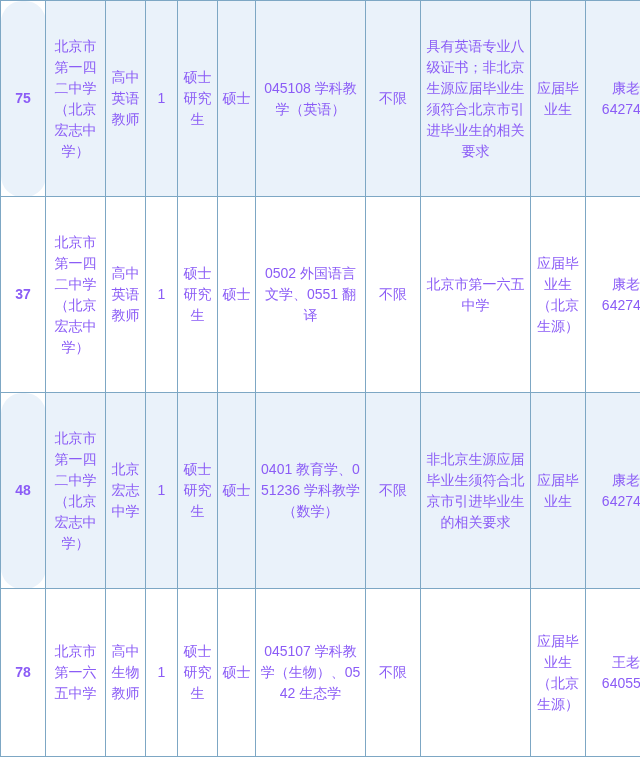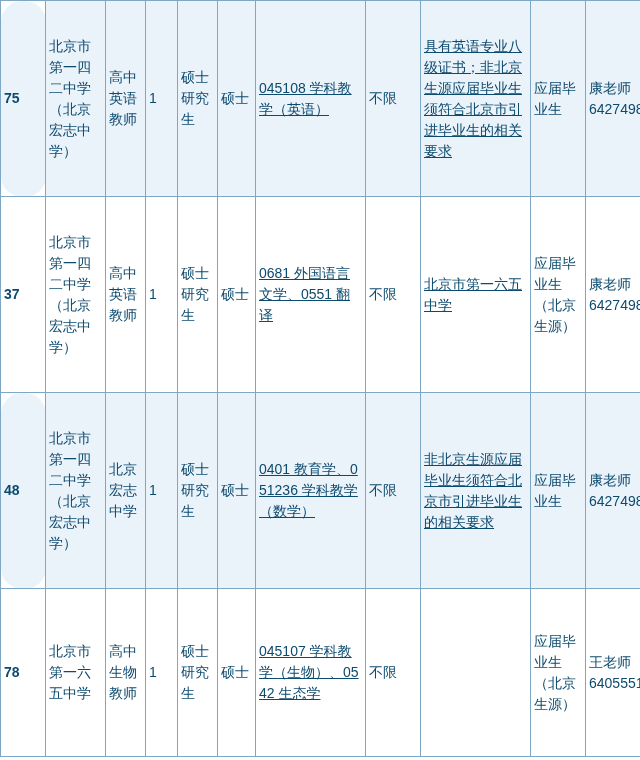--- a/index.html
+++ b/index.html
@@ -14,24 +14,24 @@
     overflow: hidden;
   }
   table.job-table {
     border-collapse: collapse;
     width: 640px;
     table-layout: fixed;
   }
   table.job-table td {
     border: 1px solid #7da7c4;
     vertical-align: middle;
-    text-align: left;
+    text-align: center;
     font-size: 14px;
     line-height: 1.5;
-    color: #0c4a6e;
+    color: #8b5cf6;
     padding: 4px 3px;
     word-break: break-all;
   }
   
   col.c-no    { width: 45px; }
   col.c-school{ width: 60px; }
   col.c-post  { width: 40px; }
   col.c-num   { width: 32px; }
   col.c-edu   { width: 40px; }
   col.c-degree{ width: 38px; }
@@ -53,21 +53,20 @@
     border-radius: 21px;
   }
   td.vertical {
     
     letter-spacing: 0px;
   }
   td.cell-major, td.cell-other {
     text-align: left;
     padding-left: 6px;
     padding-right: 6px;
-    text-decoration: underline;
   }
   td.cell-contact {
     font-size: 13.5px;
   }
   .nowrapline { white-space: pre-line; }
 </style>
 </head>
 <body>
 
 <table class="job-table">
@@ -99,21 +98,21 @@
       <td class="cell-contact nowrapline">康老师
 64274985</td>
     </tr>
     <tr class="row-plain" style="height:196px">
       <td class="cell-no">37</td>
       <td class="vertical">北京市第一四二中学（北京宏志中学）</td>
       <td class="vertical">高中英语教师</td>
       <td>1</td>
       <td class="vertical">硕士研究生</td>
       <td class="vertical">硕士</td>
-      <td class="cell-major">0681 外国语言文学、0551 翻译</td>
+      <td class="cell-major">0502 外国语言文学、0551 翻译</td>
       <td>不限</td>
       <td class="cell-other">北京市第一六五中学</td>
       <td class="vertical">应届毕业生（北京生源）</td>
       <td class="cell-contact nowrapline">康老师
 64274985</td>
     </tr>
     <tr class="row-shaded" style="height:196px">
       <td class="cell-no">48</td>
       <td class="vertical">北京市第一四二中学（北京宏志中学）</td>
       <td class="vertical">北京宏志中学</td>

